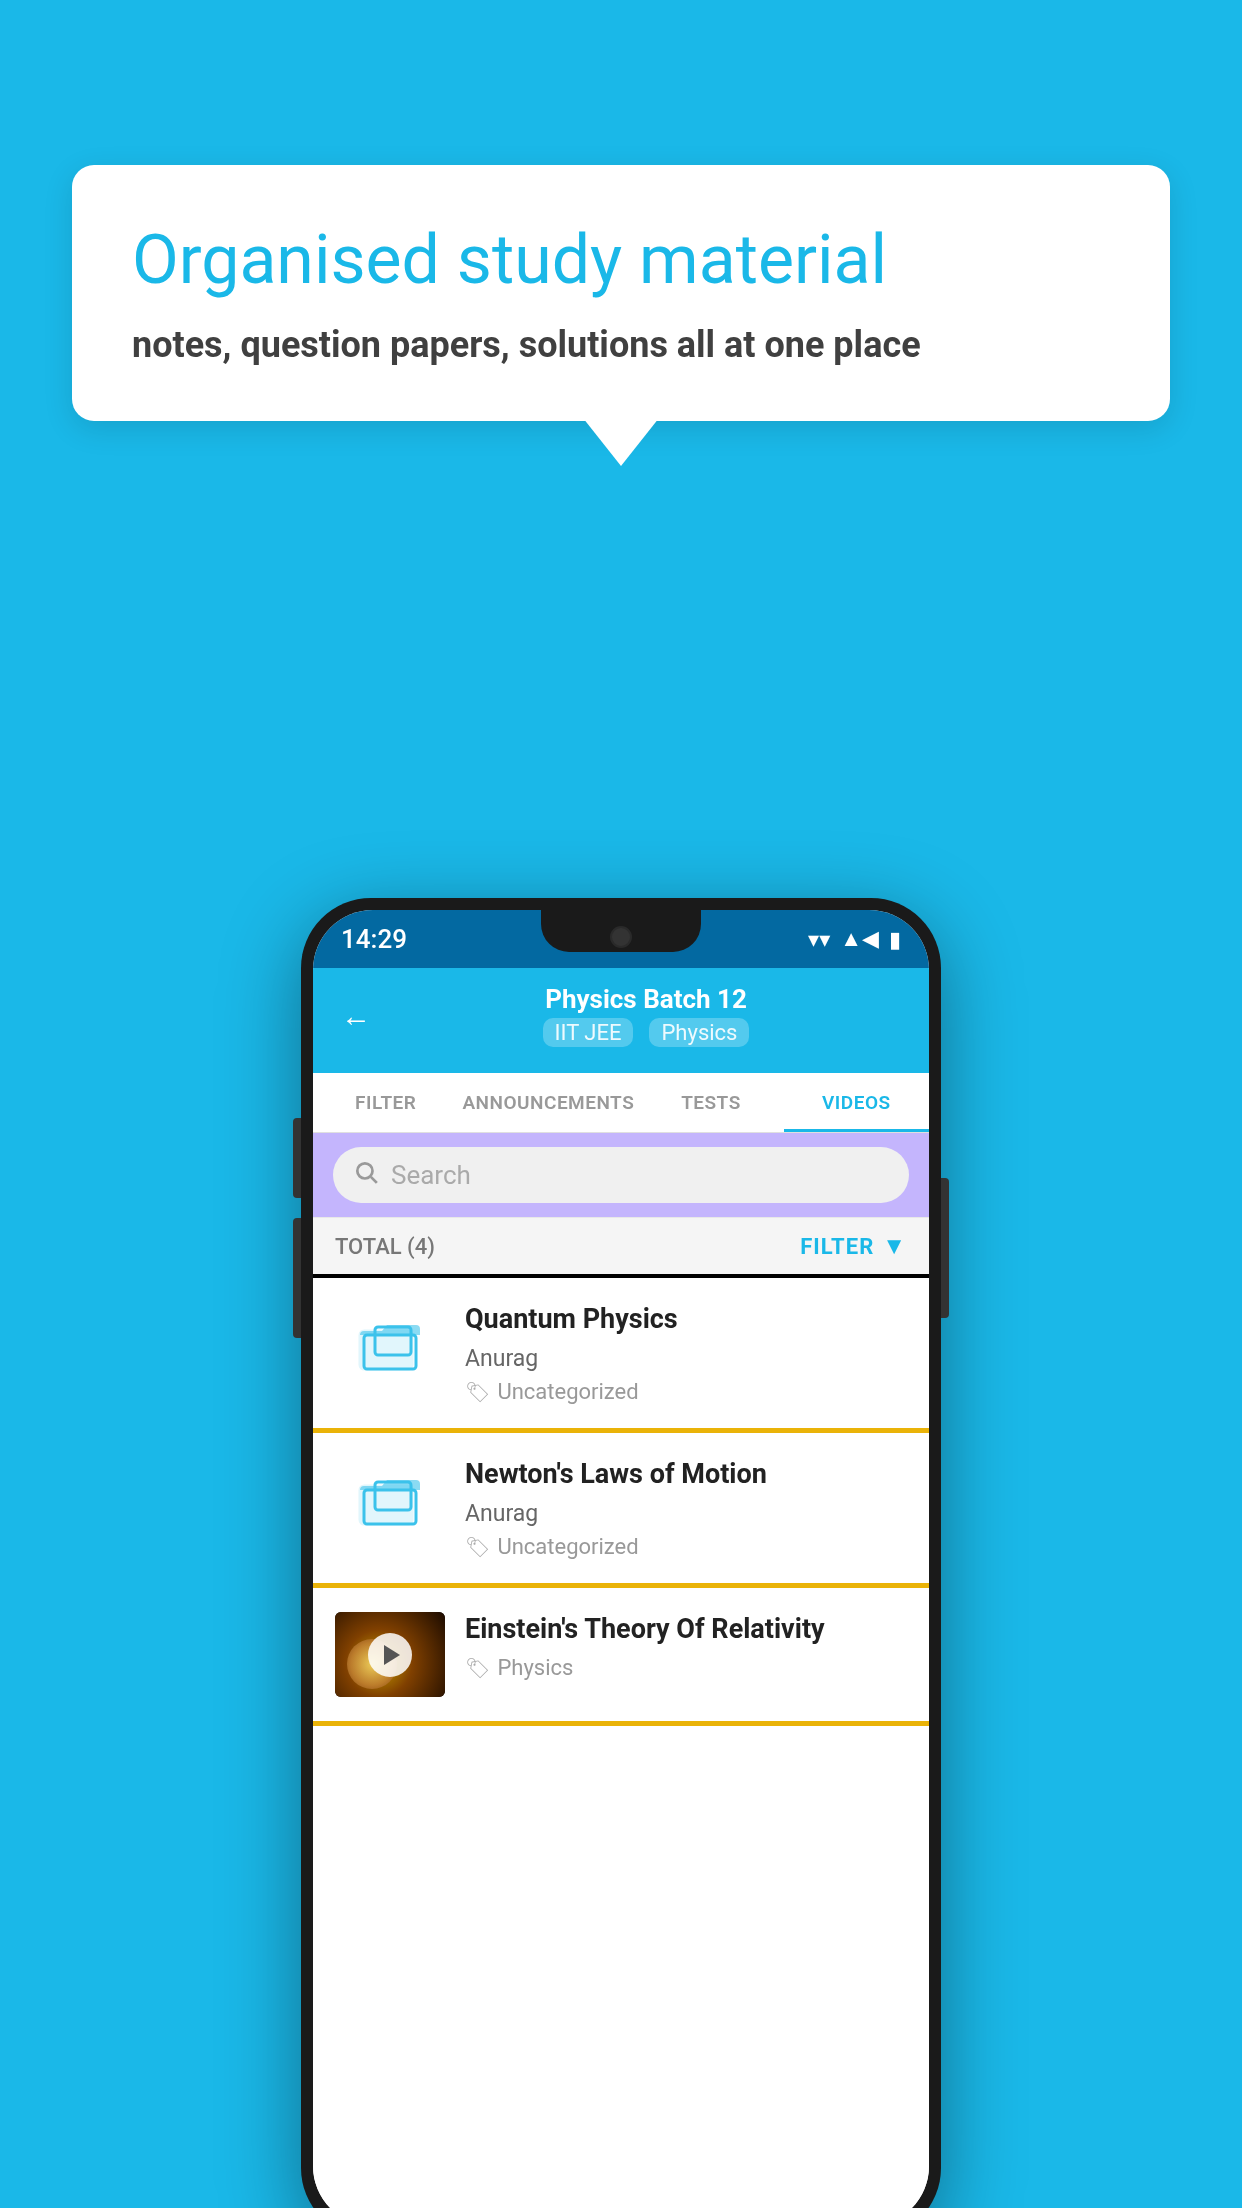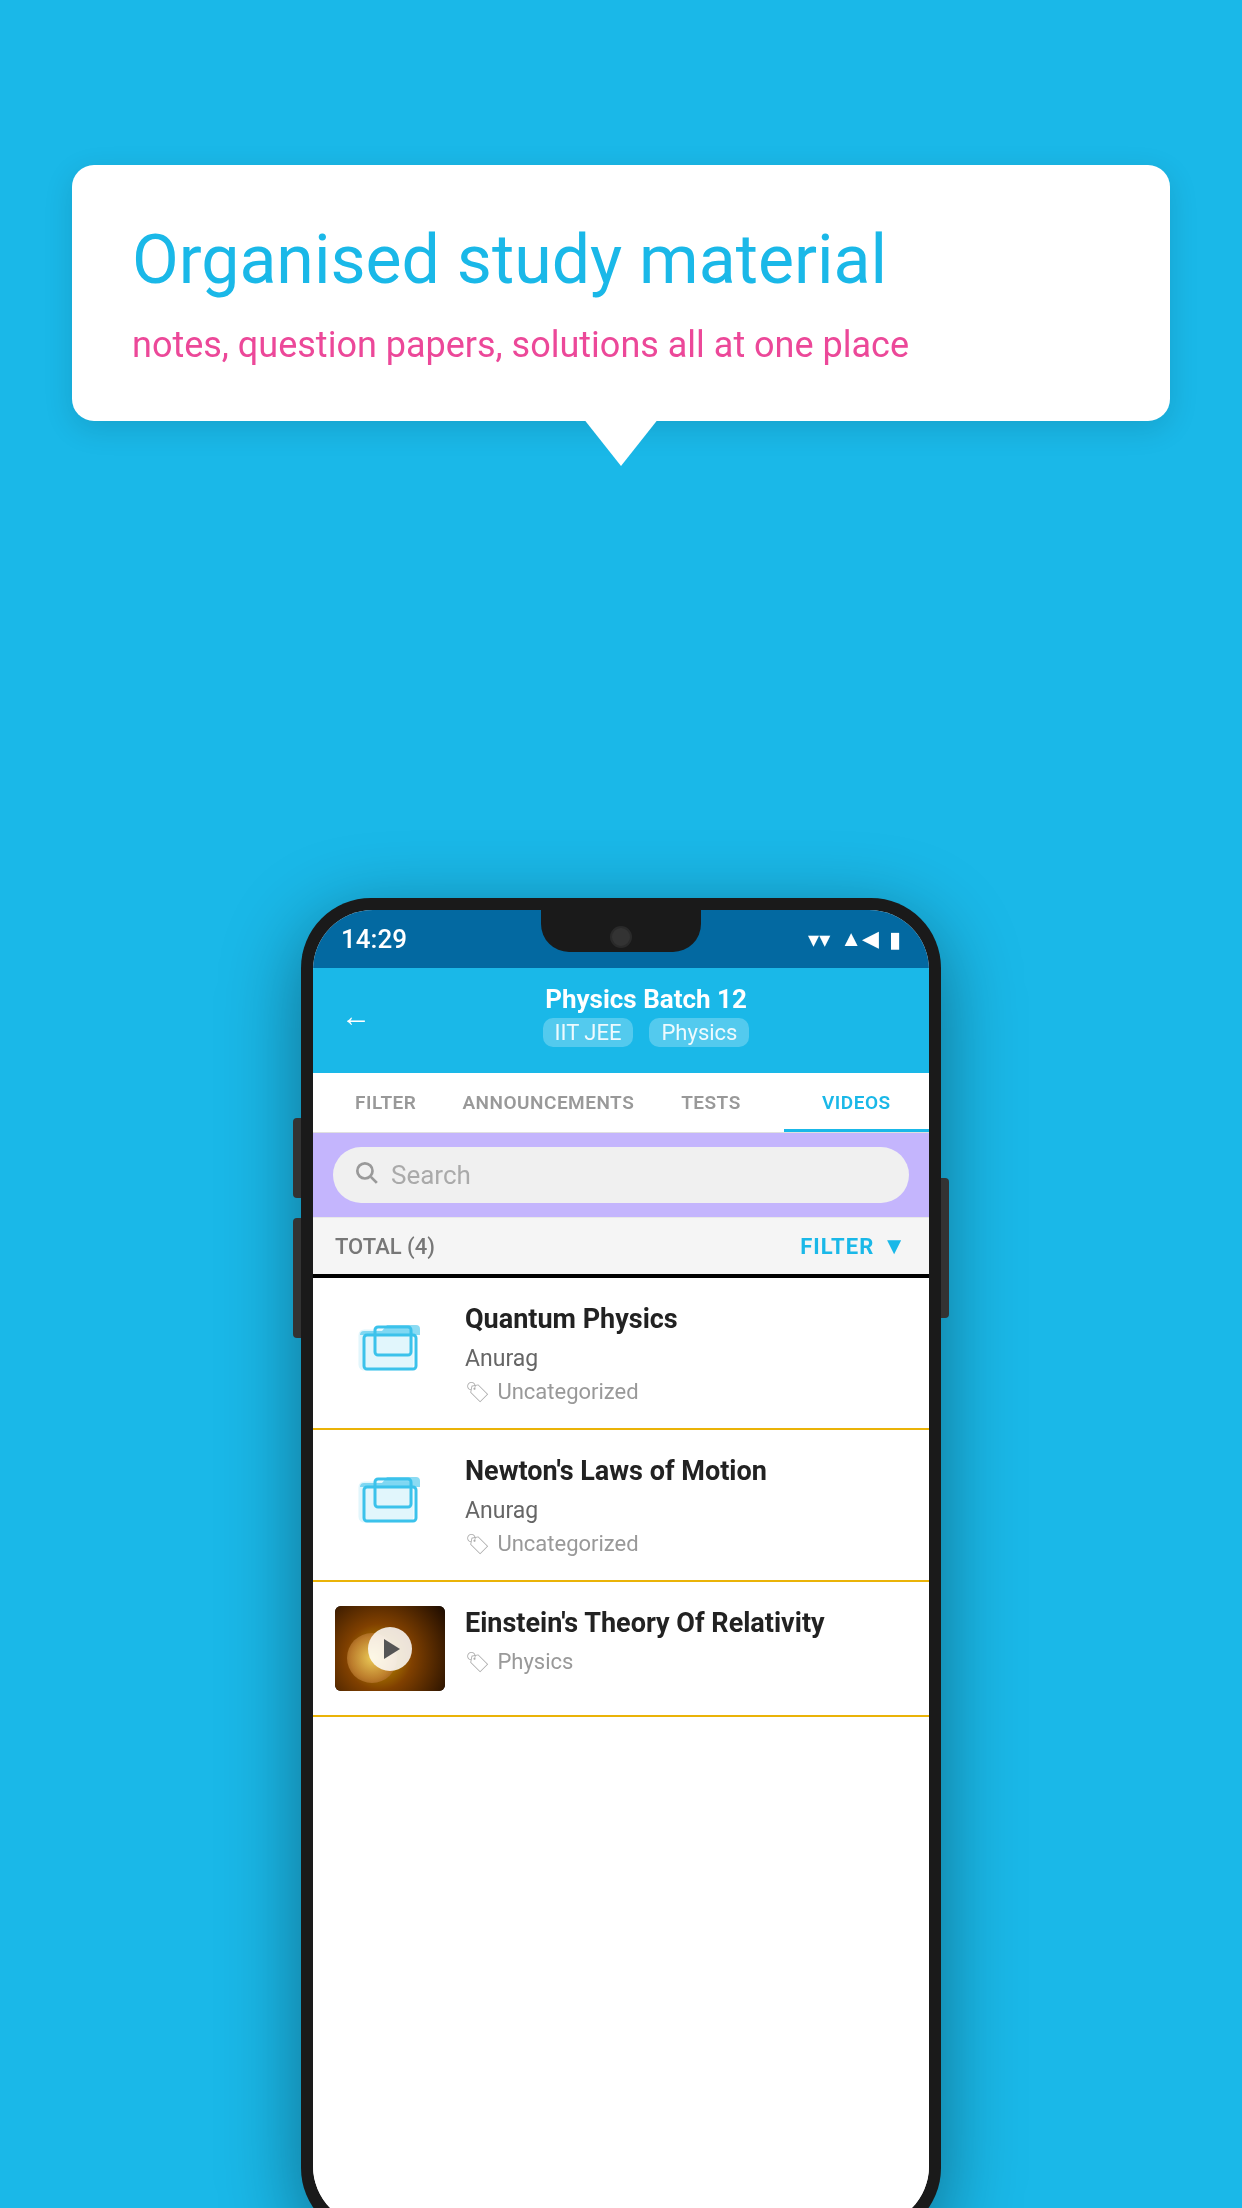--- a/index.html
+++ b/index.html
@@ -38,22 +38,22 @@
     }
     .bubble-title {
       font-size: 68px;
       font-weight: 400;
       color: #1ab8e8;
       line-height: 1.2;
       margin-bottom: 22px;
     }
     .bubble-subtitle {
       font-size: 36px;
-      color: #ec4899;
-      font-weight: 400;
+      color: #404040;
+      font-weight: 700;
     }
 
     
     .phone-frame {
       position: absolute;
       bottom: -30px;
       left: 50%;
       transform: translateX(-50%);
       width: 640px;
       height: 1340px;
@@ -282,21 +282,21 @@
     .video-list {
       flex: 1;
       overflow-y: auto;
       background: white;
     }
 
     .video-item {
       display: flex;
       align-items: flex-start;
       padding: 24px 22px;
-      border-bottom: 2px solid #eab308;
+      border-bottom: 5px solid #eab308;
       gap: 20px;
     }
 
     .video-thumb {
       width: 110px;
       height: 85px;
       flex-shrink: 0;
       border-radius: 6px;
       overflow: hidden;
       position: relative;

